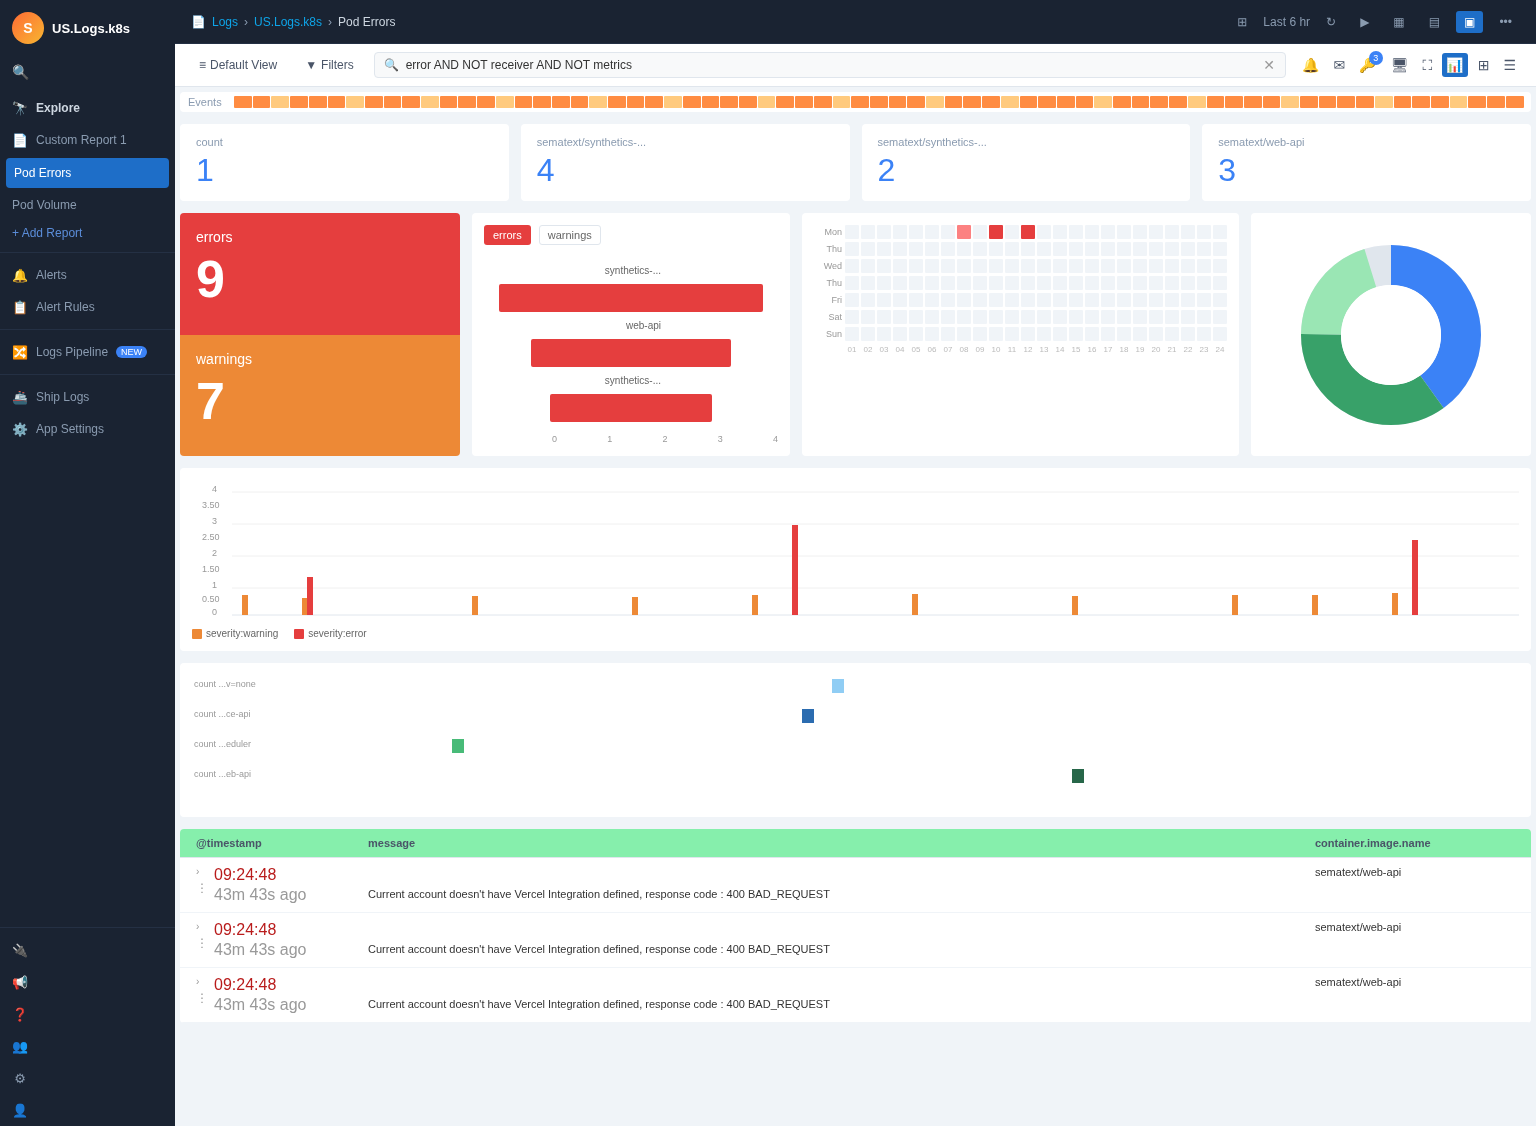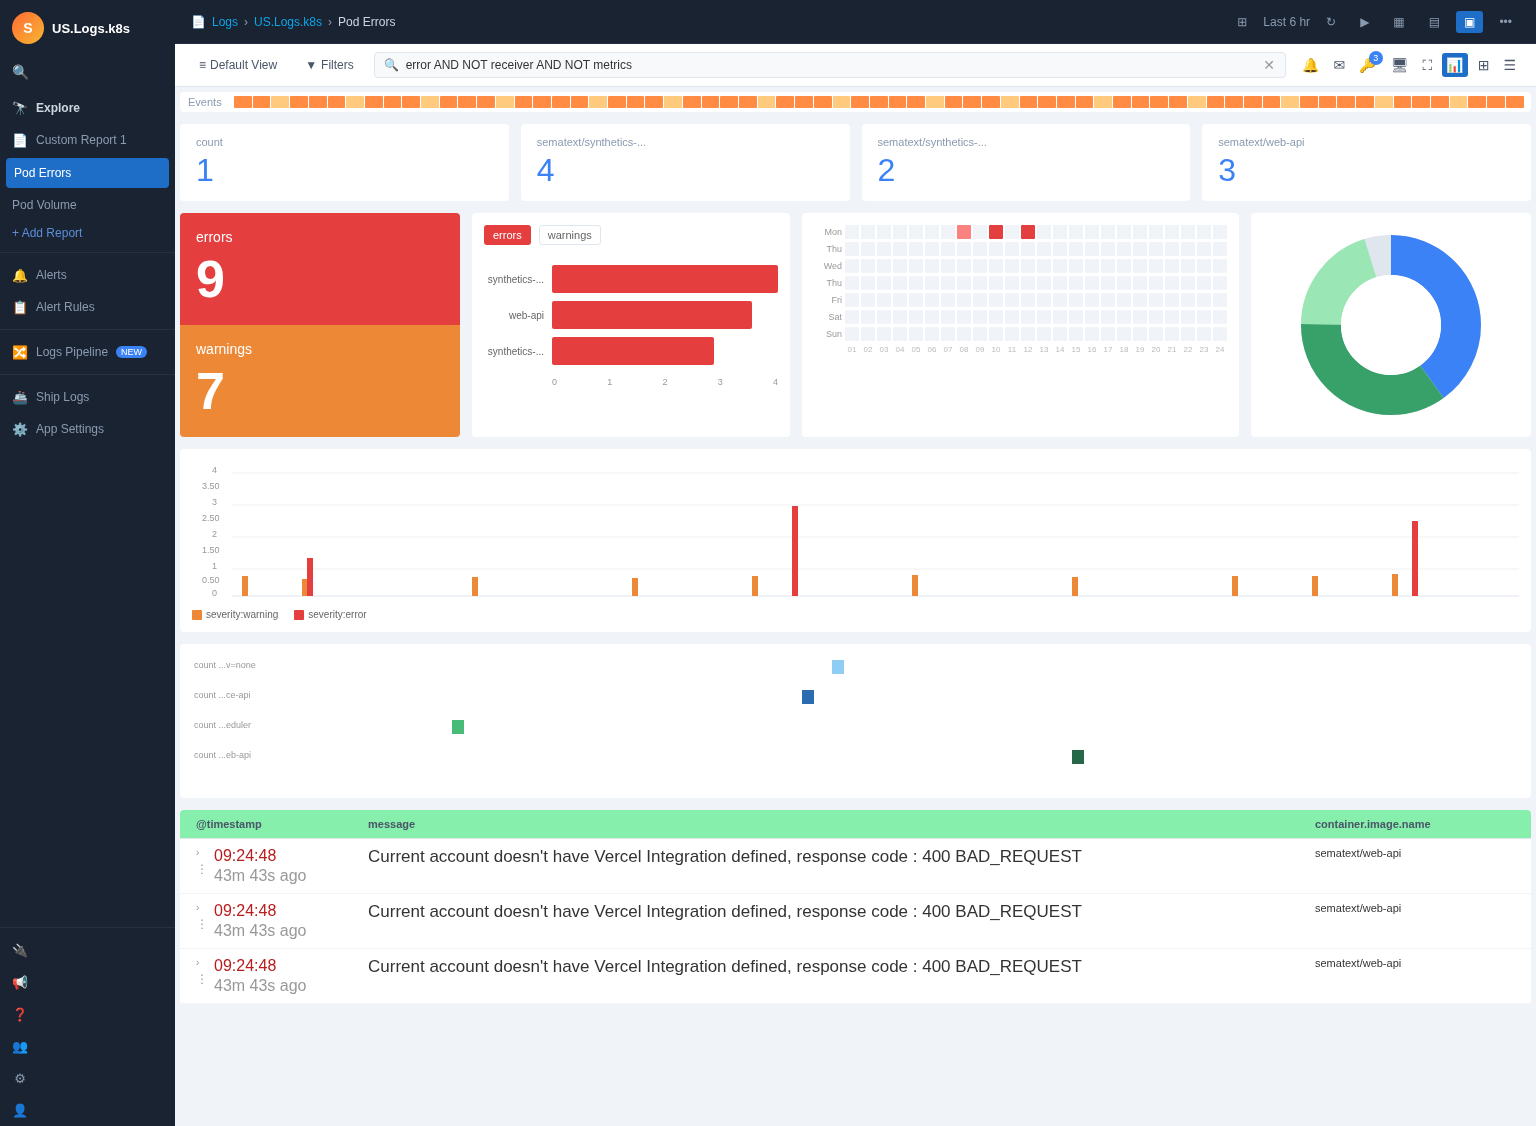--- a/index.html
+++ b/index.html
@@ -69,21 +69,21 @@
     .ew-label { font-size: 14px; font-weight: 500; margin-bottom: 8px; }
     .ew-value { font-size: 52px; font-weight: 700; line-height: 1; }
 
     
     .bar-chart-card { background: white; border-radius: 4px; padding: 12px; }
     .chart-tabs { display: flex; gap: 8px; margin-bottom: 12px; }
     .chart-tab { padding: 3px 8px; border-radius: 3px; font-size: 11px; cursor: pointer; border: 1px solid transparent; }
     .chart-tab.active { background: #e53e3e; color: white; }
     .chart-tab:not(.active) { color: #666; border-color: #e0e6ed; }
     .bar-chart { display: flex; flex-direction: column; gap: 8px; padding: 8px 0; }
-    .bar-row { display: flex; align-items: center; gap: 8px; }
+    .bar-row { display: flex; align-items: center; gap: 8px; flex-direction: column; }
     .bar-label { font-size: 10px; color: #666; width: 60px; text-align: right; flex-shrink: 0; }
     .bar-fill { height: 28px; border-radius: 2px; }
     .bar-fill.red { background: #e53e3e; }
     .bar-axis { display: flex; justify-content: space-between; padding: 4px 0 0 68px; }
     .bar-axis span { font-size: 9px; color: #999; }
 
     
     .heatmap-card { background: white; border-radius: 4px; padding: 12px; }
     .heatmap-grid { display: flex; flex-direction: column; gap: 3px; }
     .heatmap-row { display: flex; align-items: center; gap: 3px; }
@@ -107,21 +107,21 @@
     
     .bubble-chart-card { background: white; border-radius: 4px; padding: 12px; }
 
     
     .log-table { background: white; border-radius: 4px; overflow: hidden; }
     .log-table-header { display: grid; grid-template-columns: 160px 1fr 200px; padding: 8px 16px; background: #86efac; border-bottom: 1px solid #e0e6ed; font-size: 11px; font-weight: 600; color: #4a5568; gap: 12px; }
     .log-row { display: grid; grid-template-columns: 160px 1fr 200px; padding: 8px 16px; border-bottom: 1px solid #f0f4f8; gap: 12px; align-items: start; }
     .log-timestamp { display: flex; flex-direction: column; gap: 2px; }
     .log-time { font-size: 16px; color: #b91c1c; }
     .log-ago { font-size: 16px; color: #999; }
-    .log-message { font-size: 17px; color: #333; }
+    .log-message { font-size: 11px; color: #333; margin-top: 22px; }
     .log-container { font-size: 11px; color: #333; }
     .expand-icon { color: #999; font-size: 10px; cursor: pointer; }
     .dots-icon { color: #999; font-size: 12px; cursor: pointer; }
     .row-with-controls { display: flex; align-items: flex-start; gap: 6px; }
     .ctrl-btns { display: flex; flex-direction: column; gap: 4px; color: #bbb; }
 
     svg { display: block; }
 
     .pill-badge { background: #3b82f6; color: white; border-radius: 8px; padding: 1px 5px; font-size: 9px; }
   </style>

